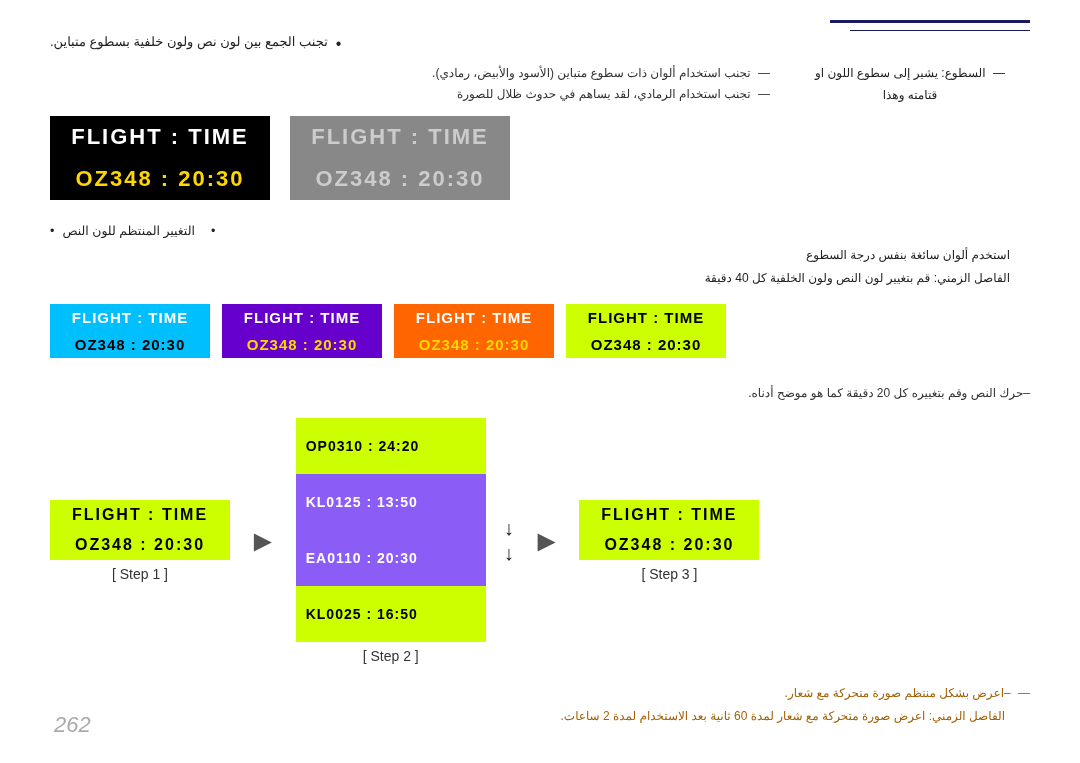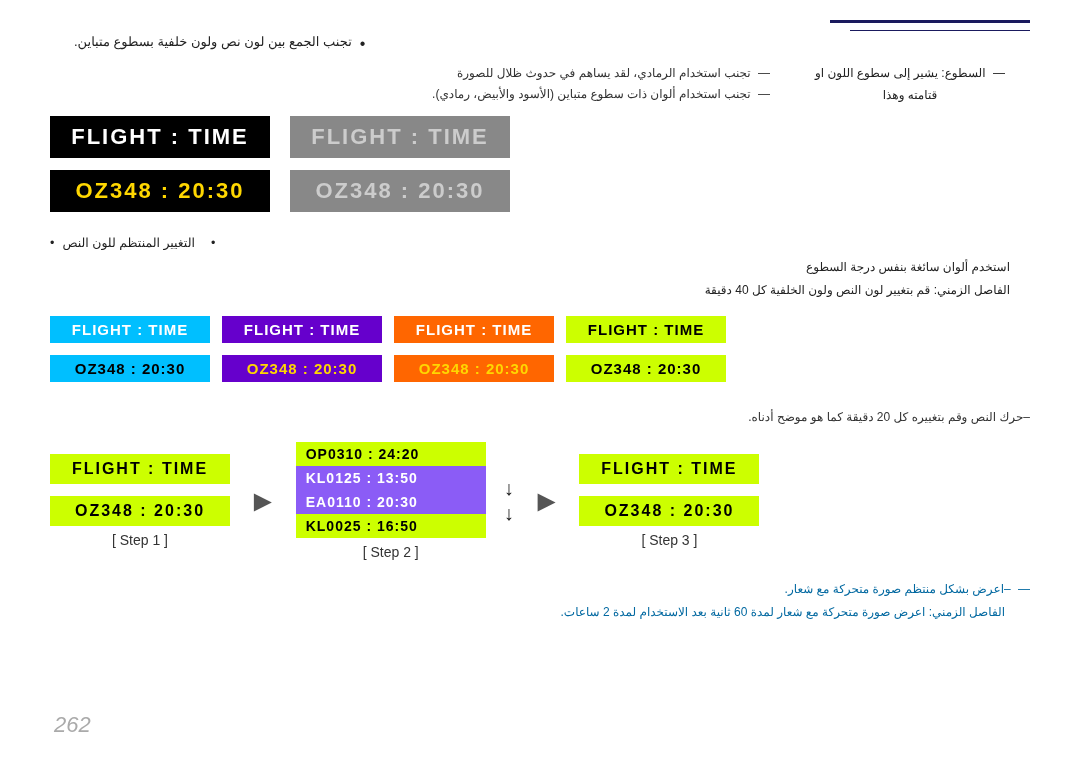--- a/index.html
+++ b/index.html
@@ -29,21 +29,20 @@
       height: 3px;
       background: #1a1a5e;
     }
 
     
     .arabic-text {
       direction: rtl;
       font-size: 13px;
       line-height: 1.8;
       color: #222;
-      margin-left: 24px;
     }
 
     .arabic-text .bullet-item {
       display: flex;
       align-items: flex-start;
       justify-content: flex-end;
       gap: 8px;
       margin-bottom: 4px;
     }
 
@@ -67,21 +66,20 @@
     .flight-panels-top {
       display: flex;
       gap: 20px;
       align-items: center;
       margin-top: 10px;
     }
 
     .flight-panel {
       display: flex;
       flex-direction: column;
-      gap: 12px;
     }
 
     .panel-row1 {
       padding: 8px 18px;
       font-weight: bold;
       font-size: 22px;
       letter-spacing: 2px;
       display: flex;
       align-items: center;
       gap: 8px;
@@ -219,21 +217,21 @@
     .step2-panel {
       display: flex;
       flex-direction: column;
     }
 
     .step2-panel .s2-row {
       background: #CCFF00;
       color: #000;
       font-weight: bold;
       font-size: 14px;
-      padding: 4px 10px;
+      padding: 20px 10px;
       letter-spacing: 1px;
       white-space: nowrap;
       min-width: 190px;
     }
 
     .step2-panel .s2-row-active {
       background: #8b5cf6;
       color: #fff;
     }
 
@@ -254,21 +252,21 @@
       color: #333;
       margin-bottom: 8px;
       line-height: 1.8;
     }
 
     
     .bottom-notes {
       direction: rtl;
       text-align: right;
       font-size: 12px;
-      color: #0369a1;
+      color: #a16207;
       margin-top: 10px;
       line-height: 1.9;
     }
 
     .bottom-notes .sub-item::before {
       content: '—';
       margin-left: 4px;
     }
 
     
@@ -326,24 +324,24 @@
   <div class="main-layout">
 
     <div class="top-area">
       <div class="top-left-content">
 
         <div class="arabic-text">
           <div class="bullet-item">
             <span>تجنب الجمع بين لون نص ولون خلفية بسطوع متباين.</span>
           </div>
           <div class="sub-item">
+            <span>تجنب استخدام ألوان ذات سطوع متباين (الأسود والأبيض، رمادي).</span>
+          </div>
+          <div class="sub-item">
             <span>تجنب استخدام الرمادي، لقد يساهم في حدوث ظلال للصورة</span>
-          </div>
-          <div class="sub-item">
-            <span>تجنب استخدام ألوان ذات سطوع متباين (الأسود والأبيض، رمادي).</span>
           </div>
         </div>
 
         <div class="flight-panels-top">
 
           <div class="flight-panel panel-black">
             <div class="panel-row1">
               <span>FLIGHT  :  TIME</span>
             </div>
             <div class="panel-row2">

